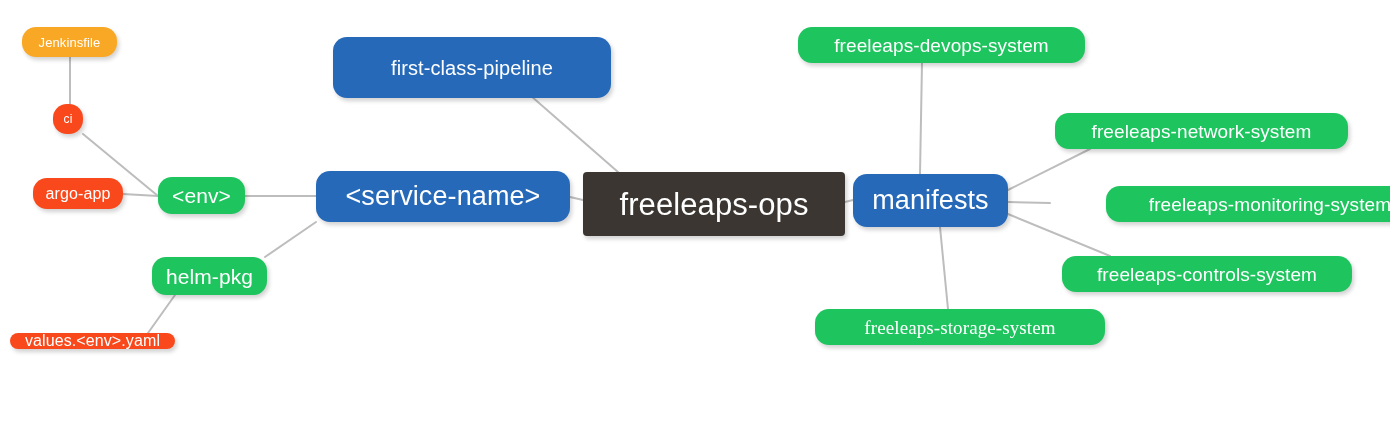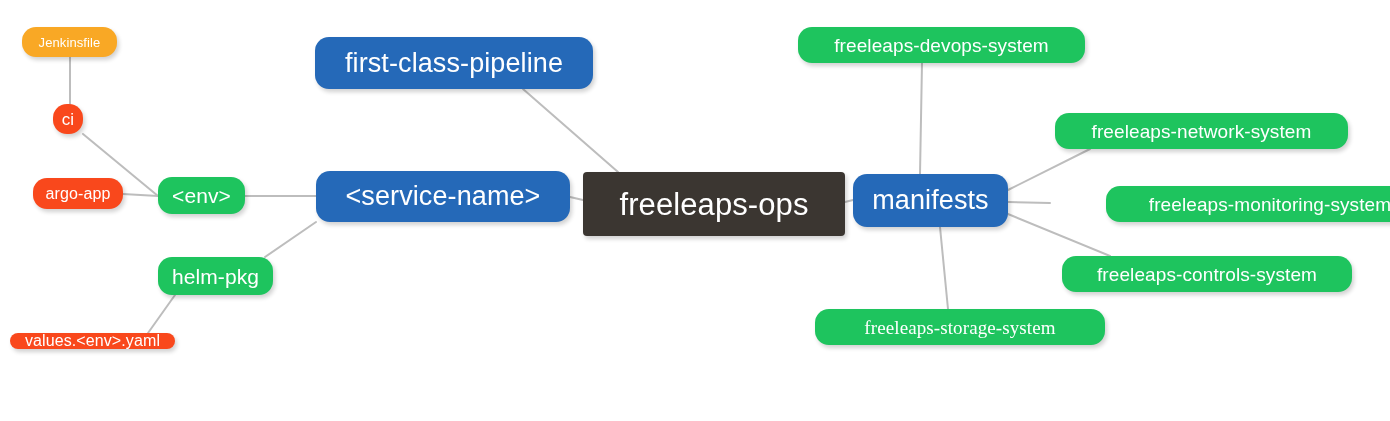--- a/index.html
+++ b/index.html
@@ -59,26 +59,26 @@
       <line x1="570" y1="197" x2="583" y2="200" stroke="#bdbdbd" stroke-width="2" stroke-linecap="round"></line>
       <line x1="845" y1="202" x2="853" y2="200" stroke="#bdbdbd" stroke-width="2" stroke-linecap="round"></line>
       <line x1="920" y1="174" x2="922" y2="63" stroke="#bdbdbd" stroke-width="2" stroke-linecap="round"></line>
       <line x1="1008" y1="190" x2="1090" y2="149" stroke="#bdbdbd" stroke-width="2" stroke-linecap="round"></line>
       <line x1="1008" y1="202" x2="1050" y2="203" stroke="#bdbdbd" stroke-width="2" stroke-linecap="round"></line>
       <line x1="1008" y1="214" x2="1110" y2="256" stroke="#bdbdbd" stroke-width="2" stroke-linecap="round"></line>
       <line x1="940" y1="227" x2="948" y2="309" stroke="#bdbdbd" stroke-width="2" stroke-linecap="round"></line>
     </svg>
   <div id="node-layer">
       <div class="node orange" style="left: 22px; top: 27px; width: 95px; height: 30px; font-size: 13px;">Jenkinsfile</div>
-      <div class="node red" style="left: 53px; top: 104px; width: 30px; height: 30px; font-size: 17px;">ci</div>
+      <div class="node red" style="left: 53px; top: 104px; width: 30px; height: 30px; font-size: 12px;">ci</div>
       <div class="node red" style="left: 33px; top: 178px; width: 90px; height: 31px; font-size: 16px;">argo-app</div>
       <div class="node green" style="left: 158px; top: 177px; width: 87px; height: 37px; font-size: 21px;">&lt;env&gt;</div>
-      <div class="node green" style="left: 158px; top: 257px; width: 115px; height: 38px; font-size: 21px;">helm-pkg</div>
+      <div class="node green" style="left: 152px; top: 257px; width: 115px; height: 38px; font-size: 21px;">helm-pkg</div>
       <div class="node red" style="left: 10px; top: 333px; width: 165px; height: 16px; font-size: 16px;">values.&lt;env&gt;.yaml</div>
-      <div class="node blue" style="left: 315px; top: 37px; width: 278px; height: 52px; font-size: 27px;">first-class-pipeline</div>
+      <div class="node blue" style="left: 333px; top: 37px; width: 278px; height: 61px; font-size: 20px;">first-class-pipeline</div>
       <div class="node blue" style="left: 316px; top: 171px; width: 254px; height: 51px; font-size: 27px;">&lt;service-name&gt;</div>
       <div class="node root" style="left: 583px; top: 172px; width: 262px; height: 64px; font-size: 31px;">freeleaps-ops</div>
       <div class="node blue" style="left: 853px; top: 174px; width: 155px; height: 53px; font-size: 27px;">manifests</div>
       <div class="node green" style="left: 798px; top: 27px; width: 287px; height: 36px; font-size: 19px; text-align: center;">freeleaps-devops-system</div>
       <div class="node green" style="left: 1055px; top: 113px; width: 293px; height: 36px; font-size: 19px;">freeleaps-network-system</div>
       <div class="node green" style="left: 1106px; top: 186px; width: 328px; height: 36px; font-size: 19px;">freeleaps-monitoring-system</div>
       <div class="node green" style="left: 1062px; top: 256px; width: 290px; height: 36px; font-size: 19px;">freeleaps-controls-system</div>
       <div class="node green" style="left: 815px; top: 309px; width: 290px; height: 36px; font-size: 19px; font-family: Liberation Serif, serif;">freeleaps-storage-system</div>
     </div>
 </div>

